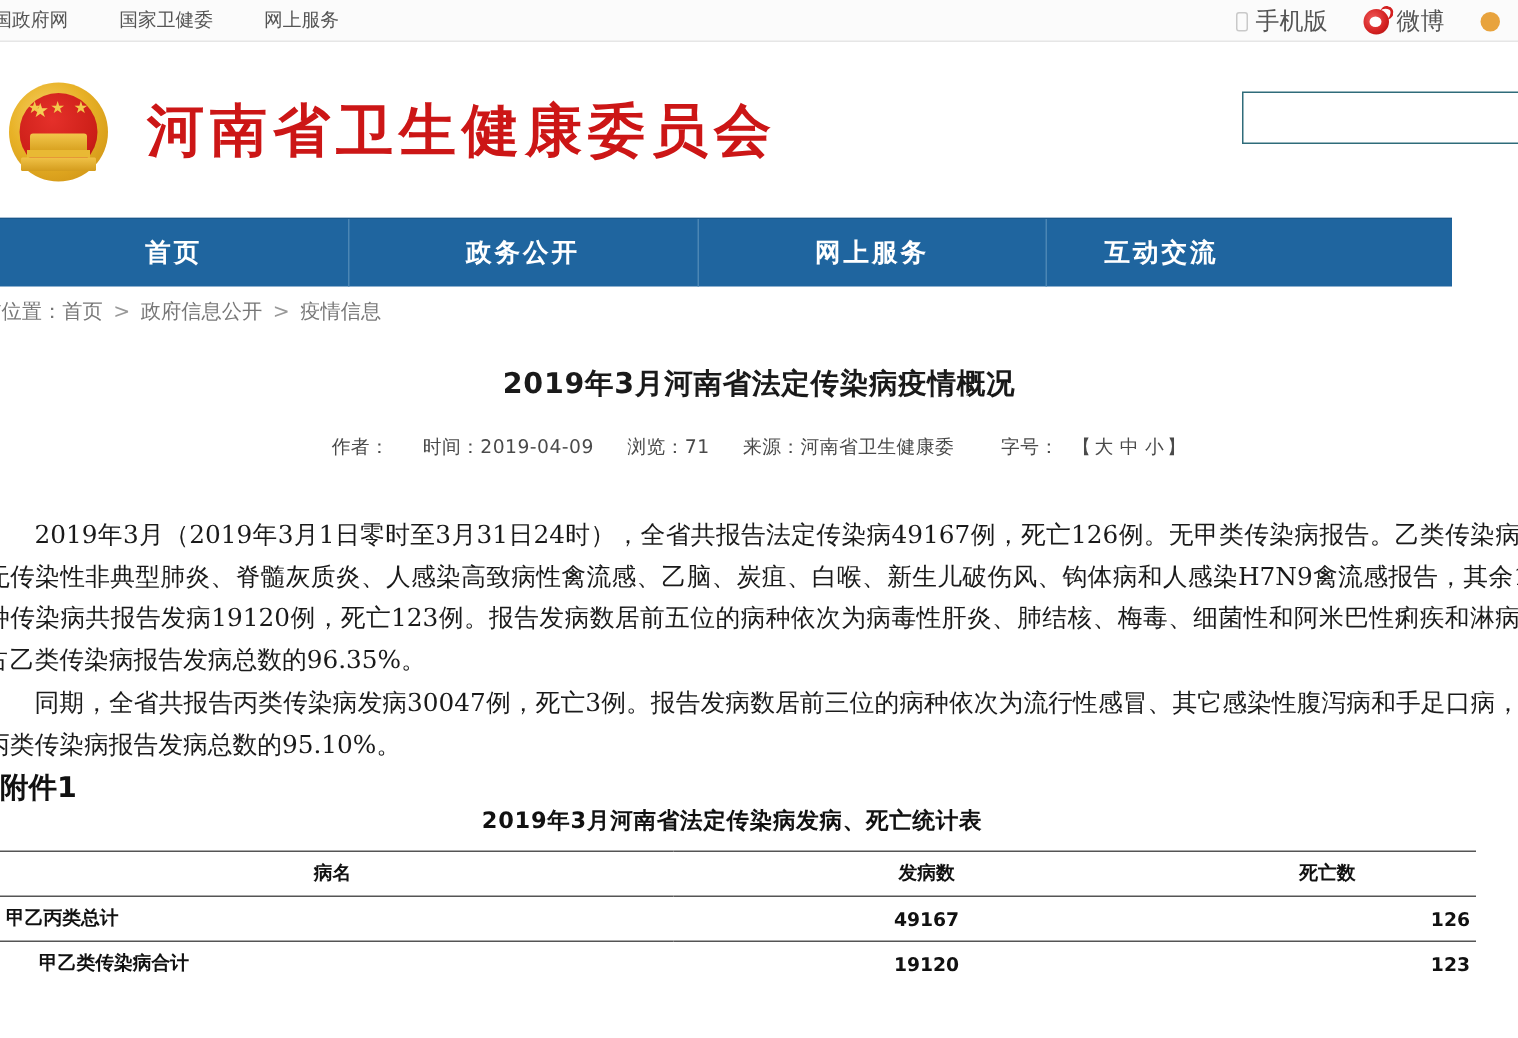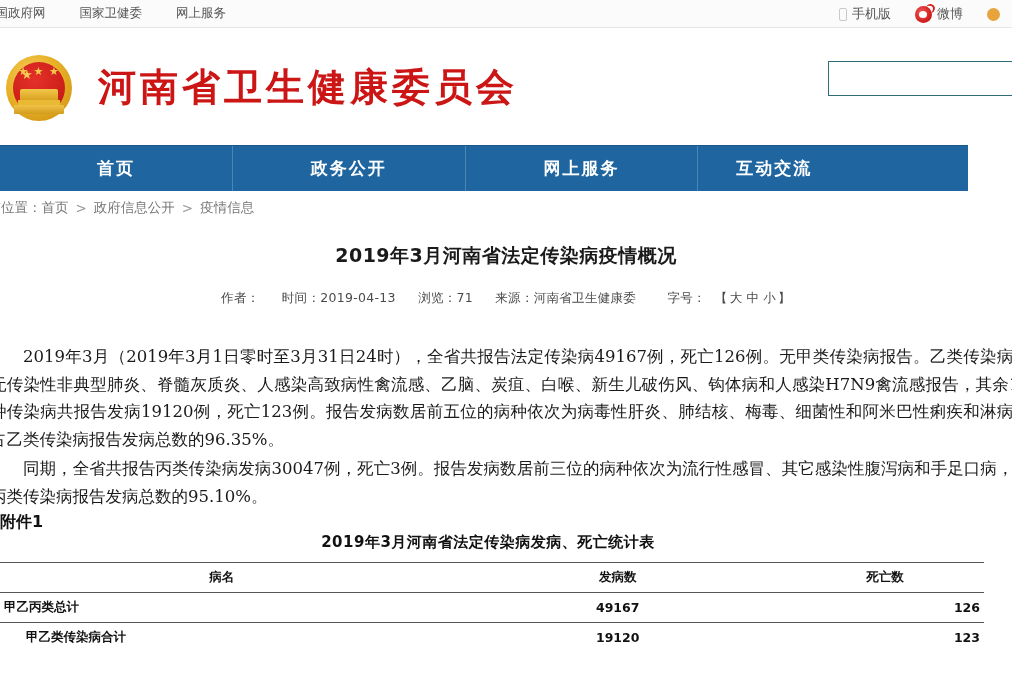--- a/index.html
+++ b/index.html
@@ -37,21 +37,21 @@
     top: 0;
     height: 28px;
     display: flex;
     align-items: center;
   }
   .tr-item {
     display: flex;
     align-items: center;
     gap: 5px;
     padding: 0 12px;
-    font-size: 13px;
+    font-size: 16px;
     color: #555;
     white-space: nowrap;
   }
   .phone-ico {
     width: 8px; height: 13px;
     border: 1px solid #c9c9c9;
     border-radius: 2px;
     display: inline-block;
   }
   .weibo-ico {
@@ -247,21 +247,21 @@
     line-height: 27.5px;
     color: #1a1a1a;
     font-family: "DejaVu Serif", "Liberation Serif", serif;
     text-align: justify;
     width: 1040px;
     margin-left: -14px;
   }
   .art-body p { text-indent: 2em; margin-bottom: 2px; }
 
   .attach {
-    font-size: 16px;
+    font-size: 19px;
     font-weight: bold;
     color: #111;
     margin-left: -4px;
   }
   .tbl-title {
     text-align: center;
     font-size: 15px;
     font-weight: bold;
     color: #111;
     letter-spacing: 0.5px;
@@ -349,21 +349,21 @@
   <span class="sep">&gt;</span>
   <a>疫情信息</a>
 </div>
 
 <div class="article">
 
   <div class="art-title">2019年3月河南省法定传染病疫情概况</div>
 
   <div class="art-meta">
     <span>作者：</span>
-    <span>时间：2019-04-13</span>
+    <span>时间：2019-04-09</span>
     <span>浏览：71</span>
     <span>来源：河南省卫生健康委</span>
     <span class="fsz"><span>字号：</span>【<b>大</b><b>中</b><b>小</b>】</span>
   </div>
 
   <div class="art-body">
     <p>2019年3月（2019年3月1日零时至3月31日24时），全省共报告法定传染病49167例，死亡126例。无甲类传染病报告。乙类传染病中无传染性非典型肺炎、脊髓灰质炎、人感染高致病性禽流感、乙脑、炭疽、白喉、新生儿破伤风、钩体病和人感染H7N9禽流感报告，其余16种传染病共报告发病19120例，死亡123例。报告发病数居前五位的病种依次为病毒性肝炎、肺结核、梅毒、细菌性和阿米巴性痢疾和淋病，占乙类传染病报告发病总数的96.35%。</p>
     <p>同期，全省共报告丙类传染病发病30047例，死亡3例。报告发病数居前三位的病种依次为流行性感冒、其它感染性腹泻病和手足口病，占丙类传染病报告发病总数的95.10%。</p>
   </div>
 

